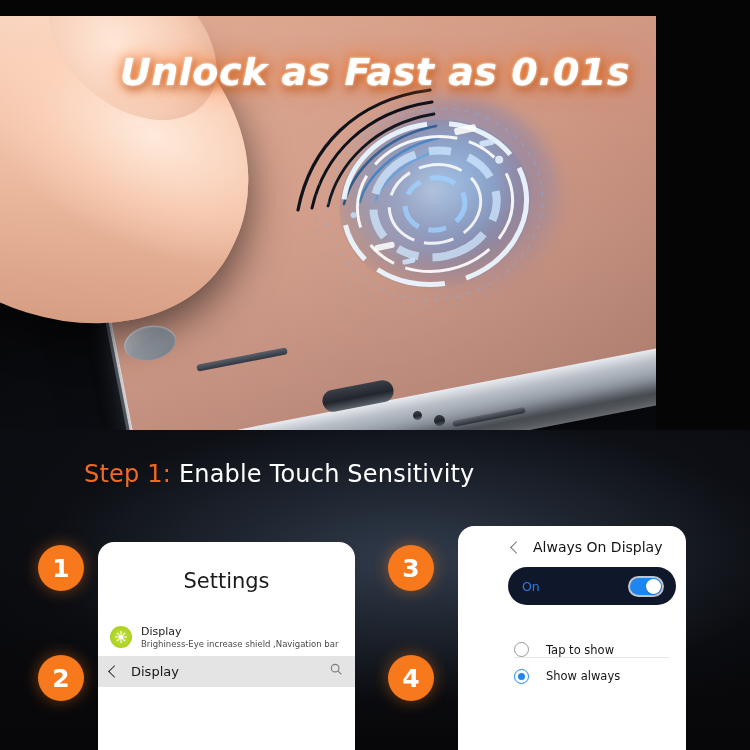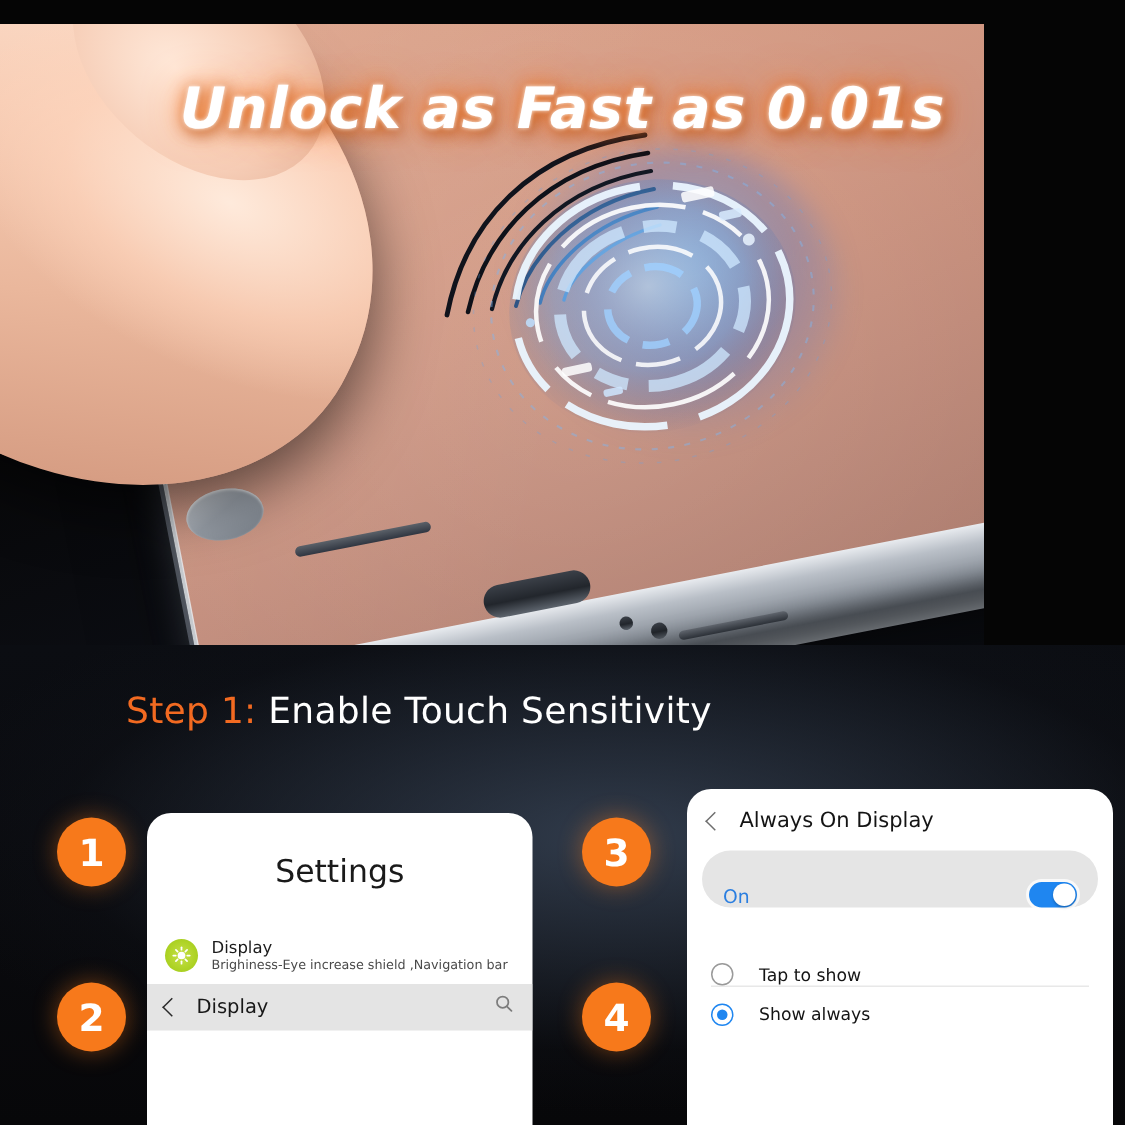--- a/index.html
+++ b/index.html
@@ -213,21 +213,21 @@
   .badge.b4 { left: 388px; top: 655px; }
 
   
   .card {
     position: absolute;
     background: #ffffff;
     border-radius: 16px 16px 0 0;
     overflow: hidden;
   }
   .card.left  { left: 98px;  top: 542px; width: 257px; height: 253px; }
-  .card.right { left: 458px; top: 526px; width: 284px; height: 224px; }
+  .card.right { left: 458px; top: 526px; width: 228px; height: 224px; padding-left: 40px; }
 
   
   .settings-title {
     margin-top: 27px;
     text-align: center;
     font-family: "DejaVu Sans", sans-serif;
     font-size: 21px;
     font-weight: 400;
     color: #1a1a1a;
   }
@@ -287,23 +287,23 @@
   }
   .aod-title {
     font-size: 14px; color: #141414;
     font-family: "DejaVu Sans", sans-serif;
   }
 
   .on-pill {
     margin: 12px 10px 0 10px;
     height: 38px;
     border-radius: 19px;
-    background: #e5e5e5;
+    background: #0f172a;
     display: flex;
-    align-items: flex-end;
+    align-items: center;
     padding: 0 14px;
   }
   .on-label {
     flex: 1;
     font-size: 12.5px;
     color: #2a7ee0;
     font-family: "DejaVu Sans", sans-serif;
   }
   .switch {
     width: 32px; height: 17px;

